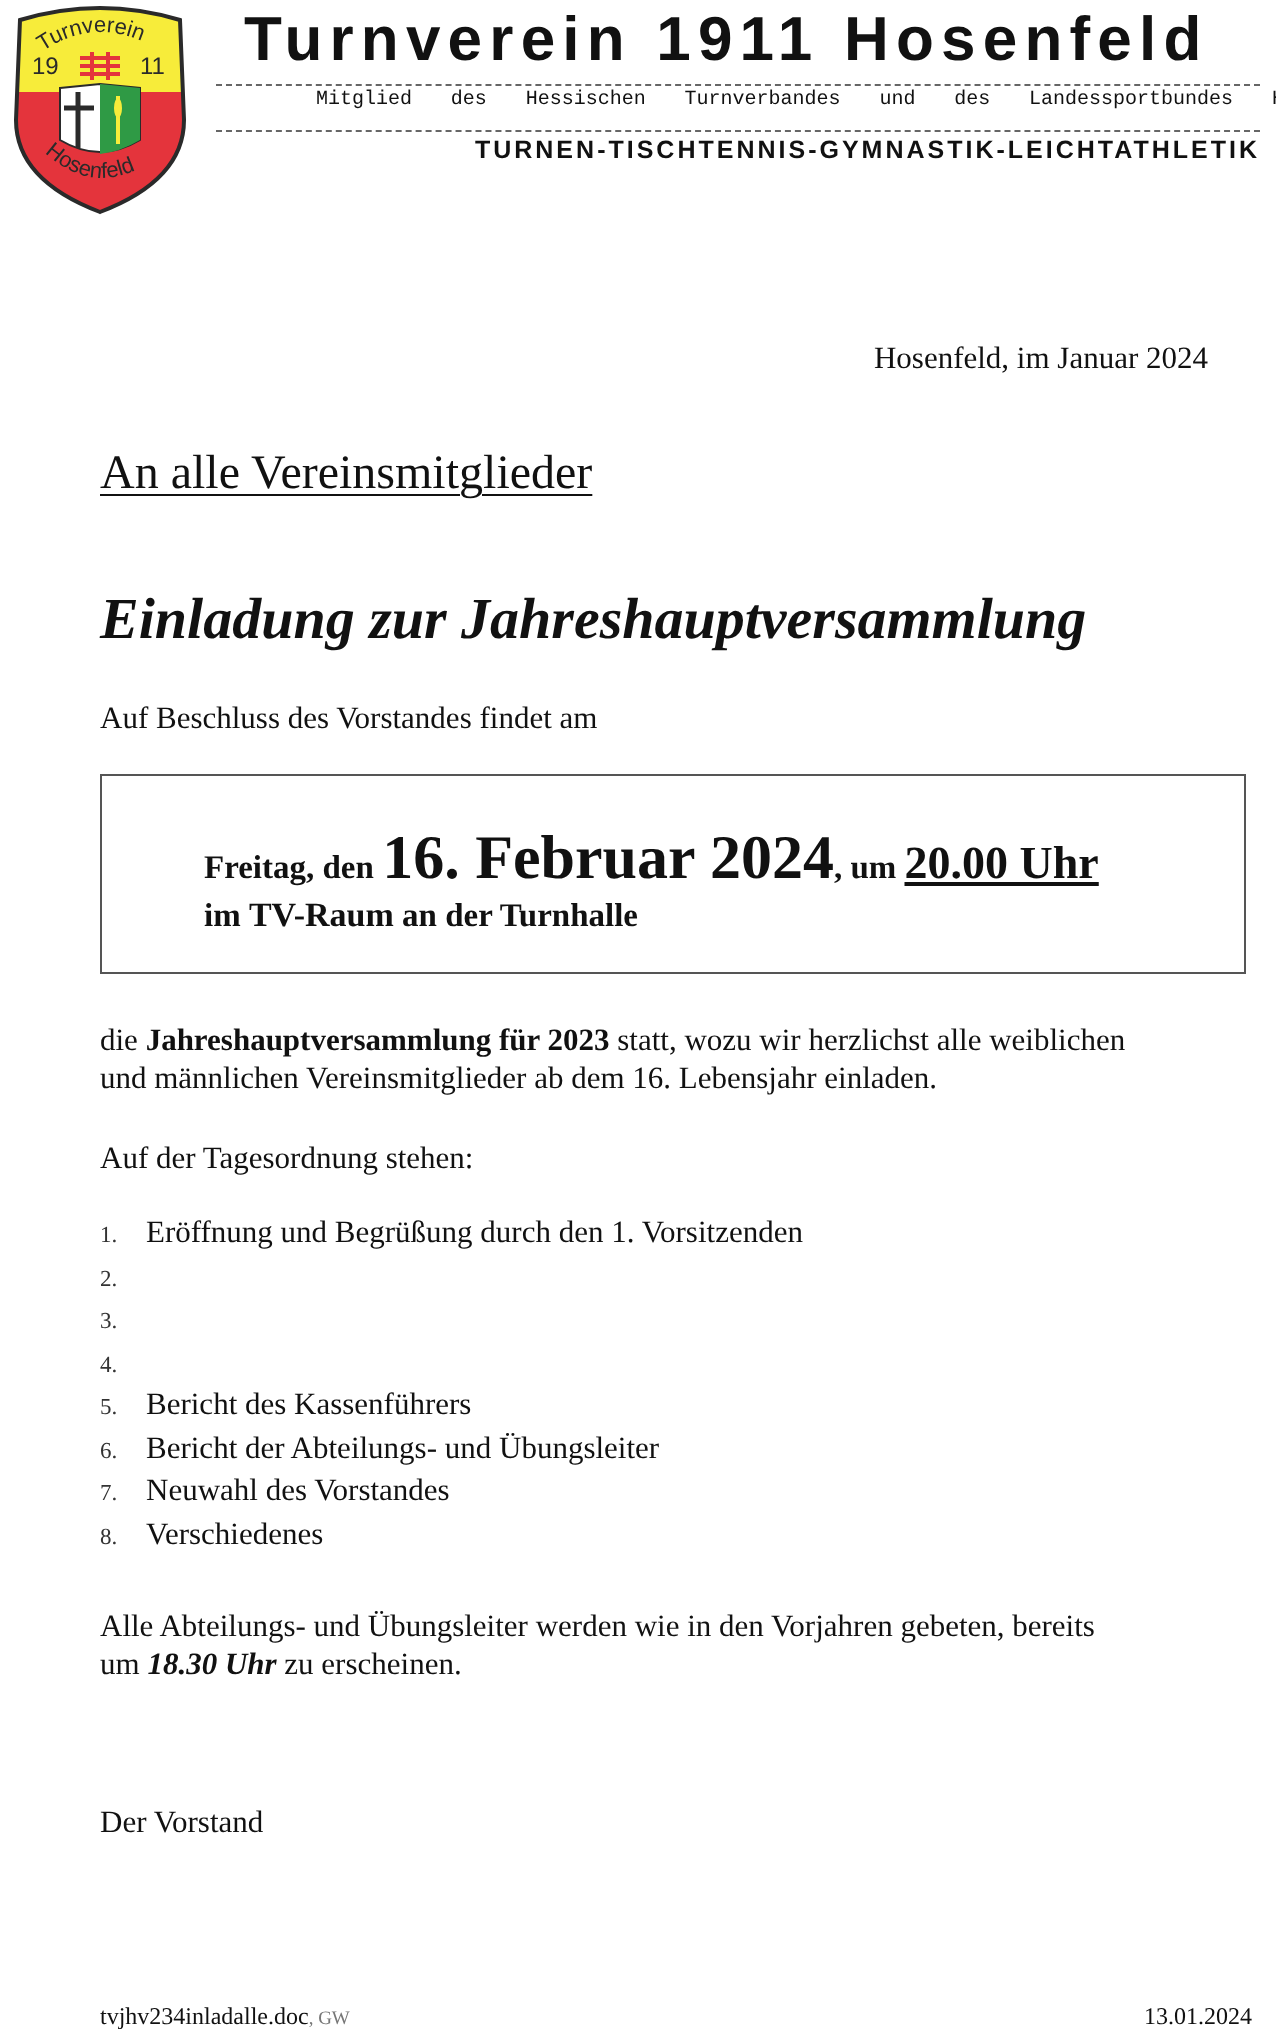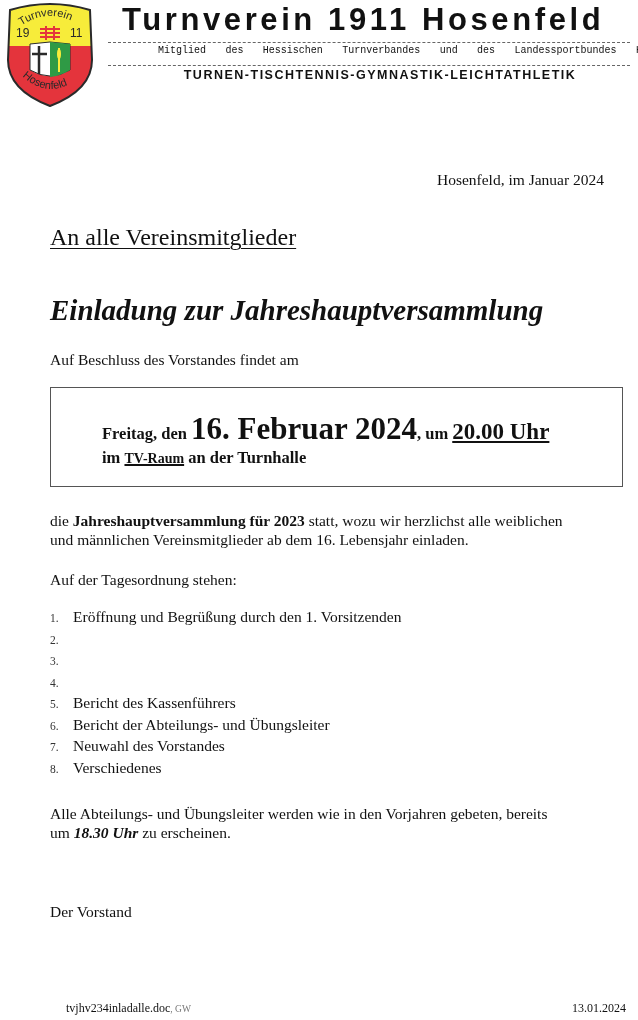--- a/index.html
+++ b/index.html
@@ -2,36 +2,36 @@
 <html><head>
 <meta charset="utf-8">
 <style>
   html, body { margin:0; padding:0; background:#fff; }
   body { width:638px; height:1020px; position:relative; overflow:hidden; font-family:"Liberation Serif", serif; color:#111; }
   .abs { position:absolute; }
   .logo { left:4px; top:2px; width:92px; height:106px; }
   .club-title { left:122px; top:2px; font-family:"Liberation Sans", sans-serif; font-weight:bold; font-size:31px; letter-spacing:3.6px; white-space:nowrap; color:#111; }
   .dash { left:108px; width:522px; border-top:1px dashed #666; height:0; }
   .subline { left:114px; top:45px; width:514px; font-family:Liberation Mono, monospace; font-size:10px; white-space:nowrap; display:flex; justify-content:space-between; color:#111;margin-left:44px; }
-  .sports { left:130px; top:68px; width:500px; font-family:"Liberation Sans", sans-serif; font-weight:bold; font-size:12.5px; white-space:nowrap; display:flex; justify-content:center; letter-spacing:1.5px; }
+  .sports { left:130px; top:68px; width:500px; font-family:"Liberation Sans", sans-serif; font-weight:bold; font-size:12.5px; white-space:nowrap; display:flex; justify-content:flex-end; letter-spacing:1.5px; }
   .place-date { right:34px; top:171px; font-size:15.5px; }
   .to-all { left:50px; top:224px; font-size:24px; text-decoration:underline; text-underline-offset:3px; text-decoration-thickness:1px; }
   .invite-title { left:50px; top:294px; font-size:29px; font-weight:bold; font-style:italic; white-space:nowrap; }
   .p { left:50px; font-size:15.5px; line-height:20px; white-space:nowrap; }
   .box { left:50px; top:387px; width:573px; height:100px; border:1px solid #555; box-sizing:border-box; }
   .box-line1 { left:102px; top:411px; font-weight:bold; white-space:nowrap; }
   .box-line1 .sm { font-size:16.5px; }
   .box-line1 .big { font-size:31px; }
   .box-line1 .mid { font-size:23px; text-decoration:underline; text-decoration-thickness:1.5px; text-underline-offset:2px; }
   .box-line2 { left:102px; top:448px; font-weight:bold; font-size:16.5px; white-space:nowrap; }
-  .box-line2 .ul { font-size:14px; text-decoration:underline; text-decoration-thickness:1.5px; }
+  .box-line2 .ul { font-size:17px; text-decoration-thickness:1.5px; }
   .agenda { left:50px; top:607px; margin:0; padding:0; list-style:none; }
   .agenda li { display:flex; font-size:15.5px; line-height:19.5px; }
   .agenda .num { width:23px; font-size:11.5px; color:#333; padding-top:2px; }
-  .footer-left { left:50px; top:1001px; font-size:12px;margin-left:16px; }
+  .footer-left { left:50px; top:1001px; font-size:12px; }
   .footer-left .gw { font-size:9.5px; color:#777; }
   .footer-right { right:12px; top:1001px; font-size:12px; }
 </style>
 </head>
 <body>
 
 <div class="abs logo">
   <svg width="92" height="106" viewBox="0 0 92 106">
     <defs>
       <clipPath id="shield">

